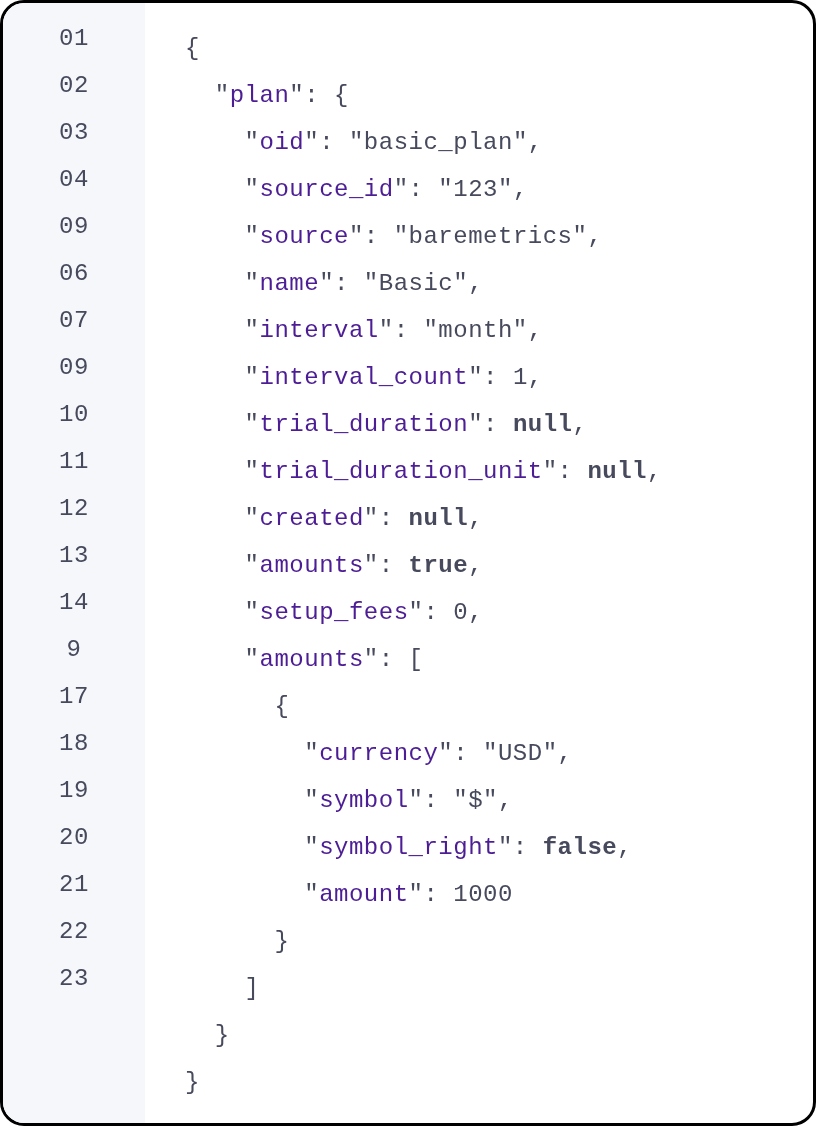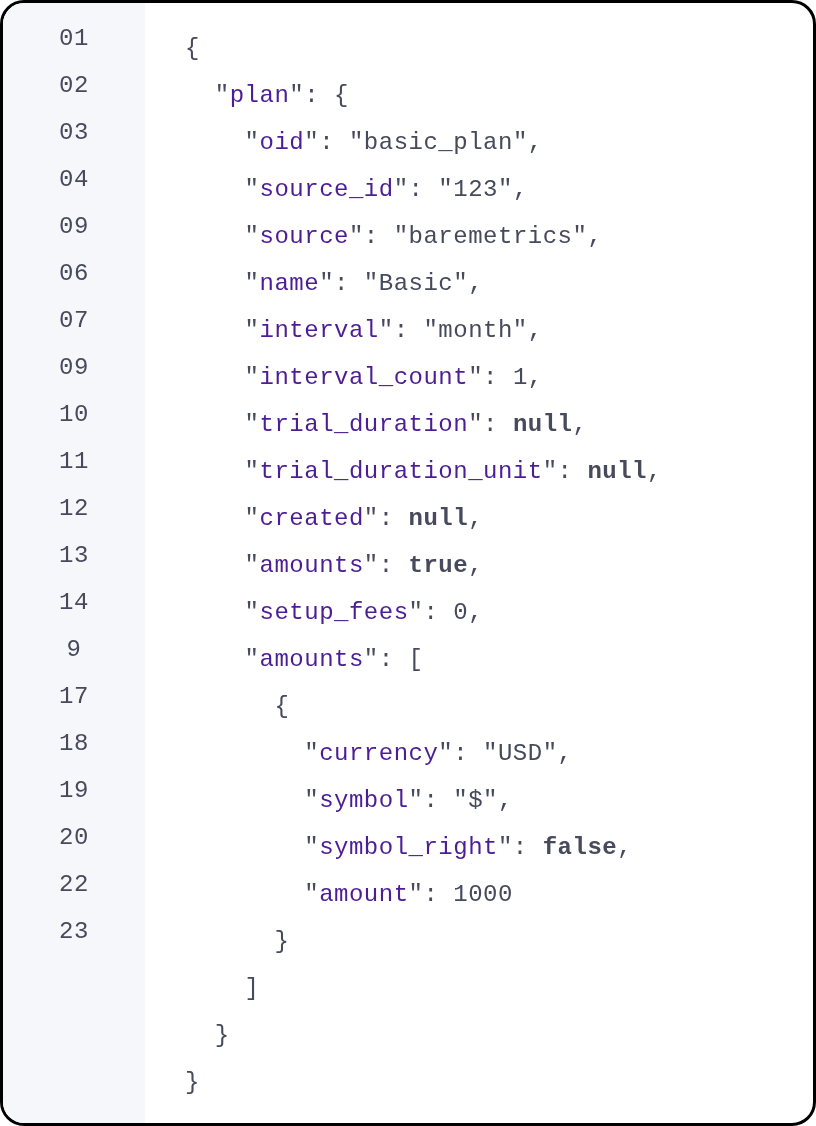--- a/index.html
+++ b/index.html
@@ -67,20 +67,21 @@
       <div class="line-number">10</div>
       <div class="line-number">11</div>
       <div class="line-number">12</div>
       <div class="line-number">13</div>
       <div class="line-number">14</div>
       <div class="line-number">9</div>
       <div class="line-number">17</div>
       <div class="line-number">18</div>
       <div class="line-number">19</div>
       <div class="line-number">20</div>
+      <div class="line-number">21</div>
       <div class="line-number">22</div>
       <div class="line-number">23</div>
     </div>
   <div class="code-area">
       <div class="code-line"><span class="punc">{</span></div>
       <div class="code-line"><span class="punc">  "</span><span class="key">plan</span><span class="punc">": {</span></div>
       <div class="code-line"><span class="punc">    "</span><span class="key">oid</span><span class="punc">": </span><span class="str">"basic_plan"</span><span class="punc">,</span></div>
       <div class="code-line"><span class="punc">    "</span><span class="key">source_id</span><span class="punc">": </span><span class="str">"123"</span><span class="punc">,</span></div>
       <div class="code-line"><span class="punc">    "</span><span class="key">source</span><span class="punc">": </span><span class="str">"baremetrics"</span><span class="punc">,</span></div>
       <div class="code-line"><span class="punc">    "</span><span class="key">name</span><span class="punc">": </span><span class="str">"Basic"</span><span class="punc">,</span></div>

